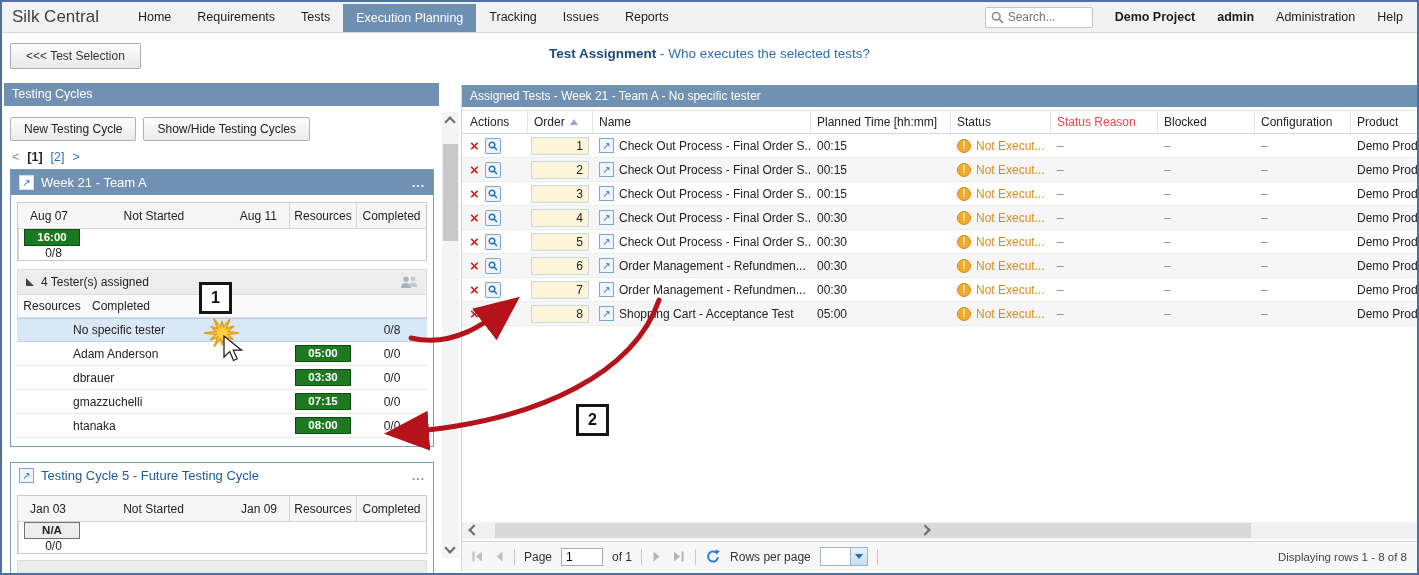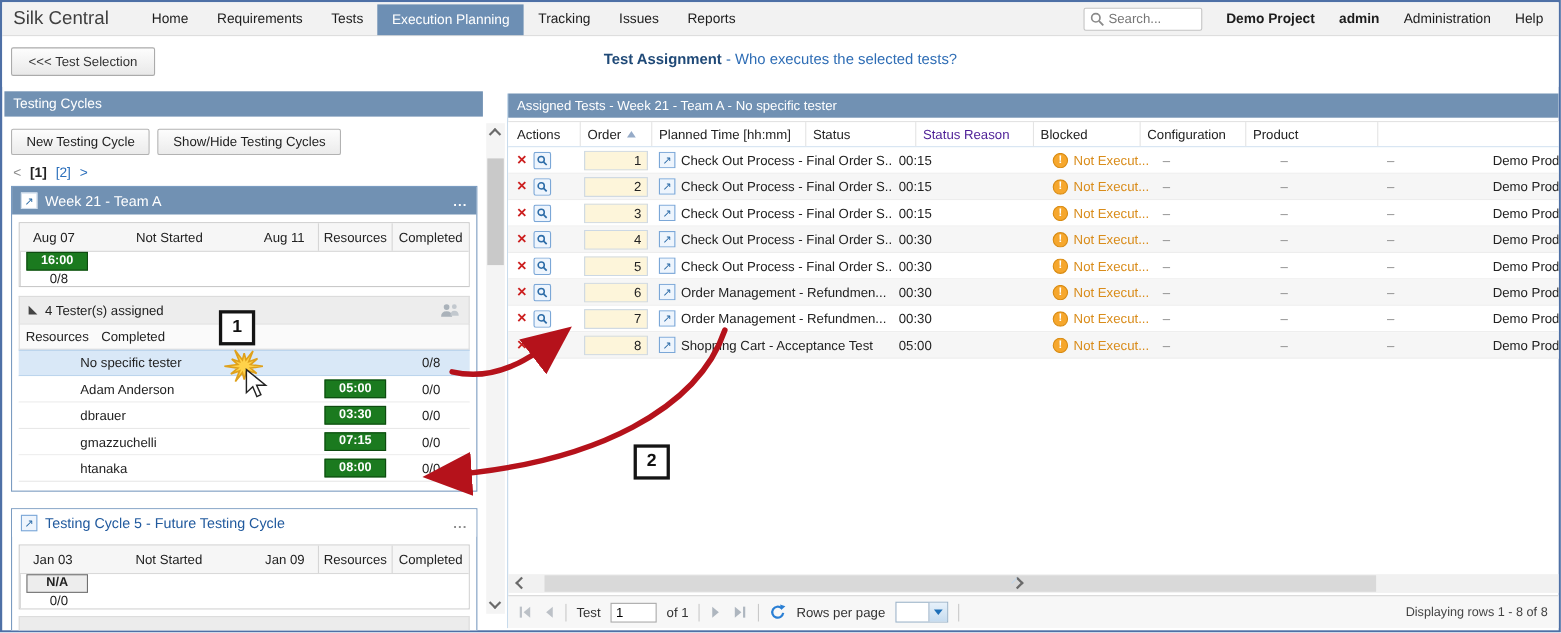--- a/index.html
+++ b/index.html
@@ -310,23 +310,24 @@
 
     <div class="right">
       <div class="rp-header">Assigned Tests - Week 21 - Team A - No specific tester</div>
 
       <div class="thead">
         <div class="c ca">Actions</div>
         <div class="c co" style="justify-content:flex-start;">
           <span>Order</span>
           <span class="sort-asc"></span>
         </div>
+        <div class="c cn">Name</div>
         <div class="c cp">Planned Time [hh:mm]</div>
         <div class="c cs" style="color:#222;">Status</div>
-        <div class="c cr" style="color:#4c1d95;">Status Reason</div>
+        <div class="c cr" style="color:#ef4444;">Status Reason</div>
         <div class="c cb" style="color:#222;">Blocked</div>
         <div class="c ccf" style="color:#222;">Configuration</div>
         <div class="c cpr">Product</div>
       </div>
 
       <div class="trow">
         <div class="c ca">
             <span class="xico">×</span>
             <span class="magico">
               <svg width="10" height="10" viewBox="0 0 10 10">
@@ -554,21 +555,21 @@
               <rect x="2.5" y="1.5" width="2" height="10" fill="#bcc1c7"></rect>
               <polygon points="12,1.5 6,6.5 12,11.5" fill="#bcc1c7"></polygon>
             </svg>
           </span>
         <span class="pgico">
             <svg width="12" height="13" viewBox="0 0 12 13">
               <polygon points="9.5,1.5 3.5,6.5 9.5,11.5" fill="#bcc1c7"></polygon>
             </svg>
           </span>
         <span class="sep"></span>
-        <span>Test</span>
+        <span>Page</span>
         <input class="pageinput" value="1" style="">
         <span>of 1</span>
         <span class="sep"></span>
         <span class="pgico">
             <svg width="12" height="13" viewBox="0 0 12 13">
               <polygon points="2.5,1.5 8.5,6.5 2.5,11.5" fill="#aeb6bf"></polygon>
             </svg>
           </span>
         <span class="pgico">
             <svg width="14" height="13" viewBox="0 0 14 13">

